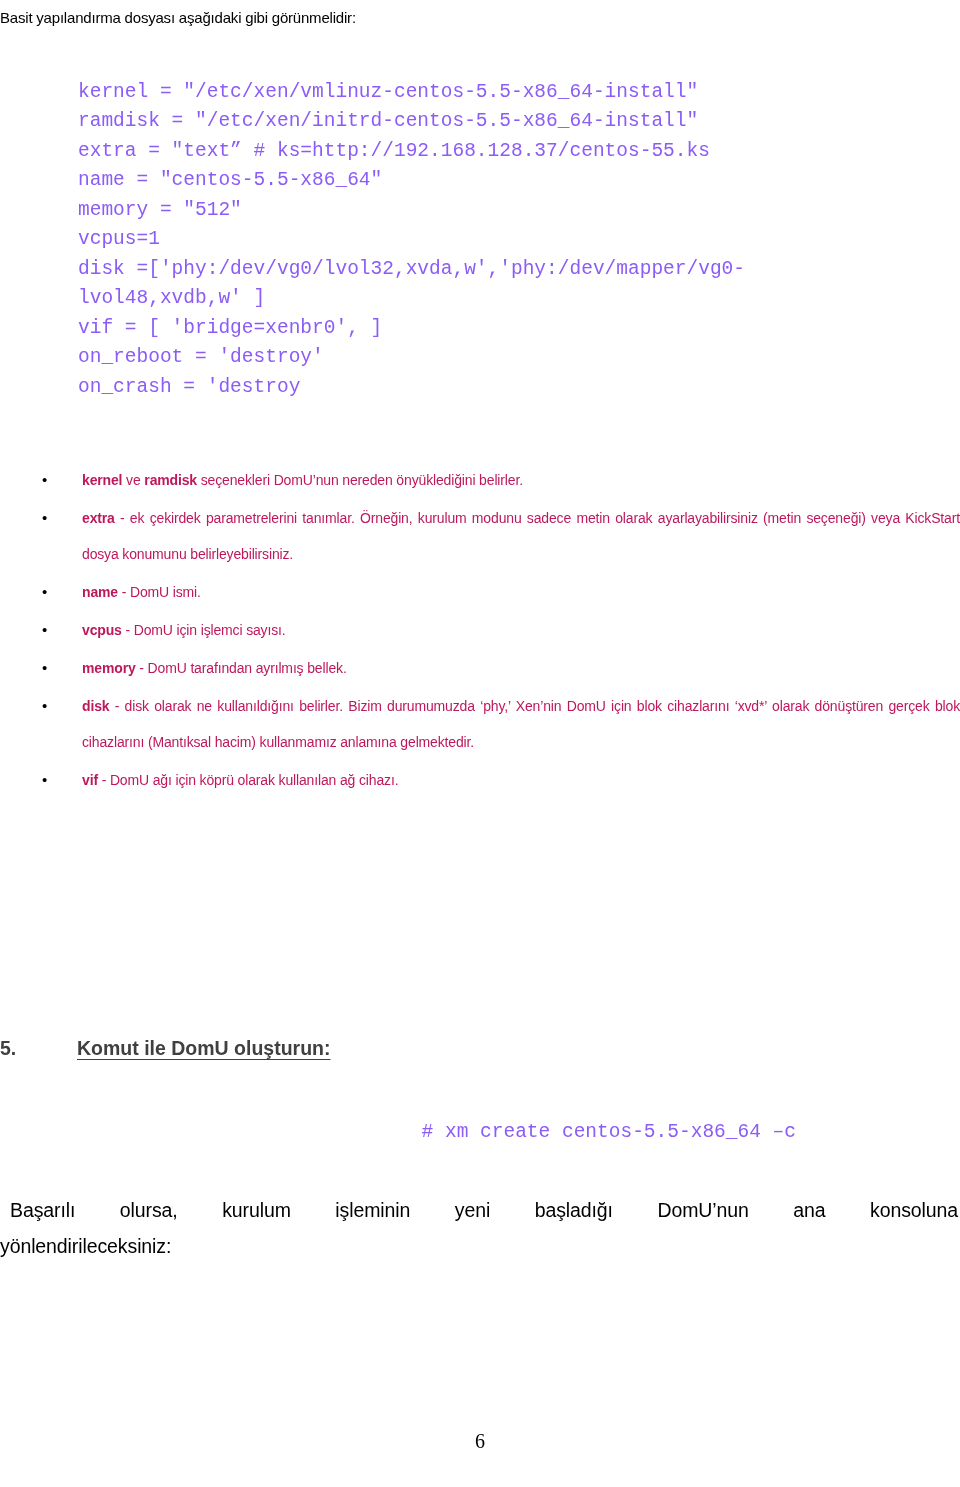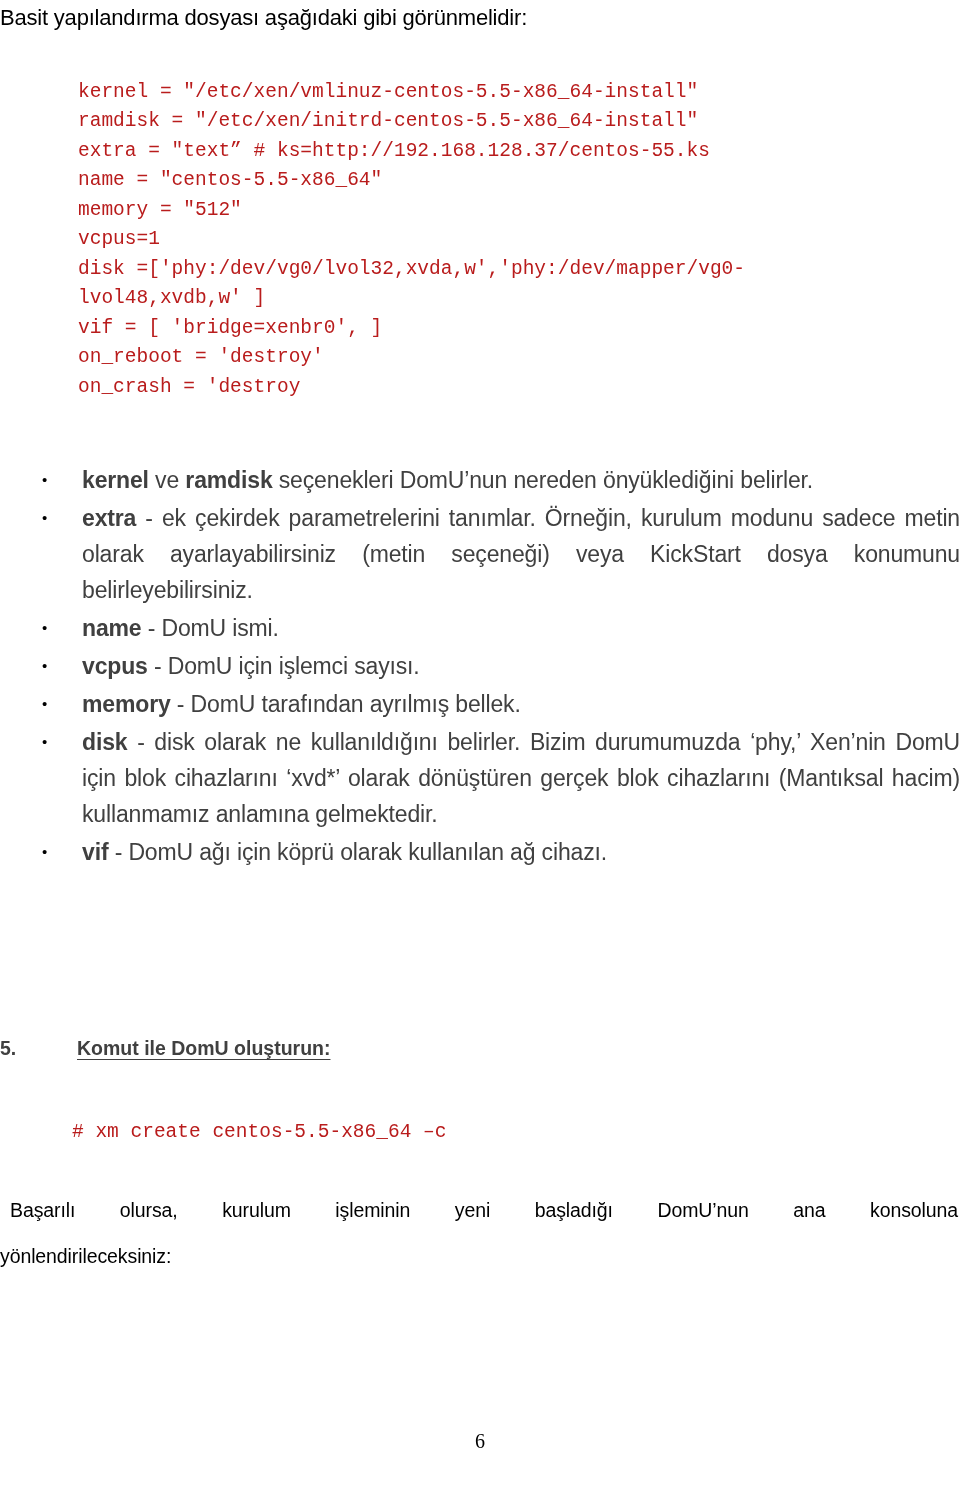--- a/index.html
+++ b/index.html
@@ -26,72 +26,73 @@
     box-sizing: border-box;
     padding: 0;
   }
 
   
   .intro-heading {
     position: absolute;
     left: 0px;
     top: 4px;
     width: 940px;
-    font-size: 22px;
+    font-size: 15px;
     line-height: 28px;
     font-weight: 400;
     letter-spacing: -0.2px;
     color: #000;
   }
 
   
   .code-block {
     position: absolute;
     font-family: "Liberation Mono", "DejaVu Sans Mono", monospace;
     font-size: 19.5px;
     line-height: 29.5px;
-    color: #b91c1c;
+    color: #8b5cf6;
     white-space: pre-wrap;
     letter-spacing: 0px;
   }
   .code-block-1 {
     left: 78px;
     top: 58px;
     width: 820px;
   }
   .code-block-2 {
-    left: 72px;
+    left: 96px;
     top: 1098px;
     width: 700px;
+    text-align: right;
   }
   .code-line {
     display: block;
     white-space: pre-wrap;
   }
 
   
   .bullet-list {
     position: absolute;
     left: 0px;
     top: 462px;
     width: 960px;
     list-style: none;
     margin: 0;
     padding: 0;
   }
   .bullet-item {
     position: relative;
     padding-left: 82px;
     margin: 0 0 2px 0;
-    font-size: 23px;
+    font-size: 14px;
     line-height: 36px;
     text-align: justify;
     text-justify: inter-word;
     letter-spacing: -0.15px;
-    color: #404040;
+    color: #be185d;
   }
   .bullet-item::before {
     content: "\2022";
     position: absolute;
     left: 42px;
     top: 0;
     font-size: 15px;
     line-height: 36px;
     color: #000;
   }
@@ -136,21 +137,20 @@
   }
   .closing-paragraph .line-a {
     display: block;
     text-align: justify;
     text-align-last: justify;
     padding-left: 10px;
   }
   .closing-paragraph .line-b {
     display: block;
     text-align: left;
-    margin-top: 10px;
   }
 
   
   .page-number {
     position: absolute;
     left: 0;
     top: 1430px;
     width: 960px;
     text-align: center;
     font-size: 20px;

